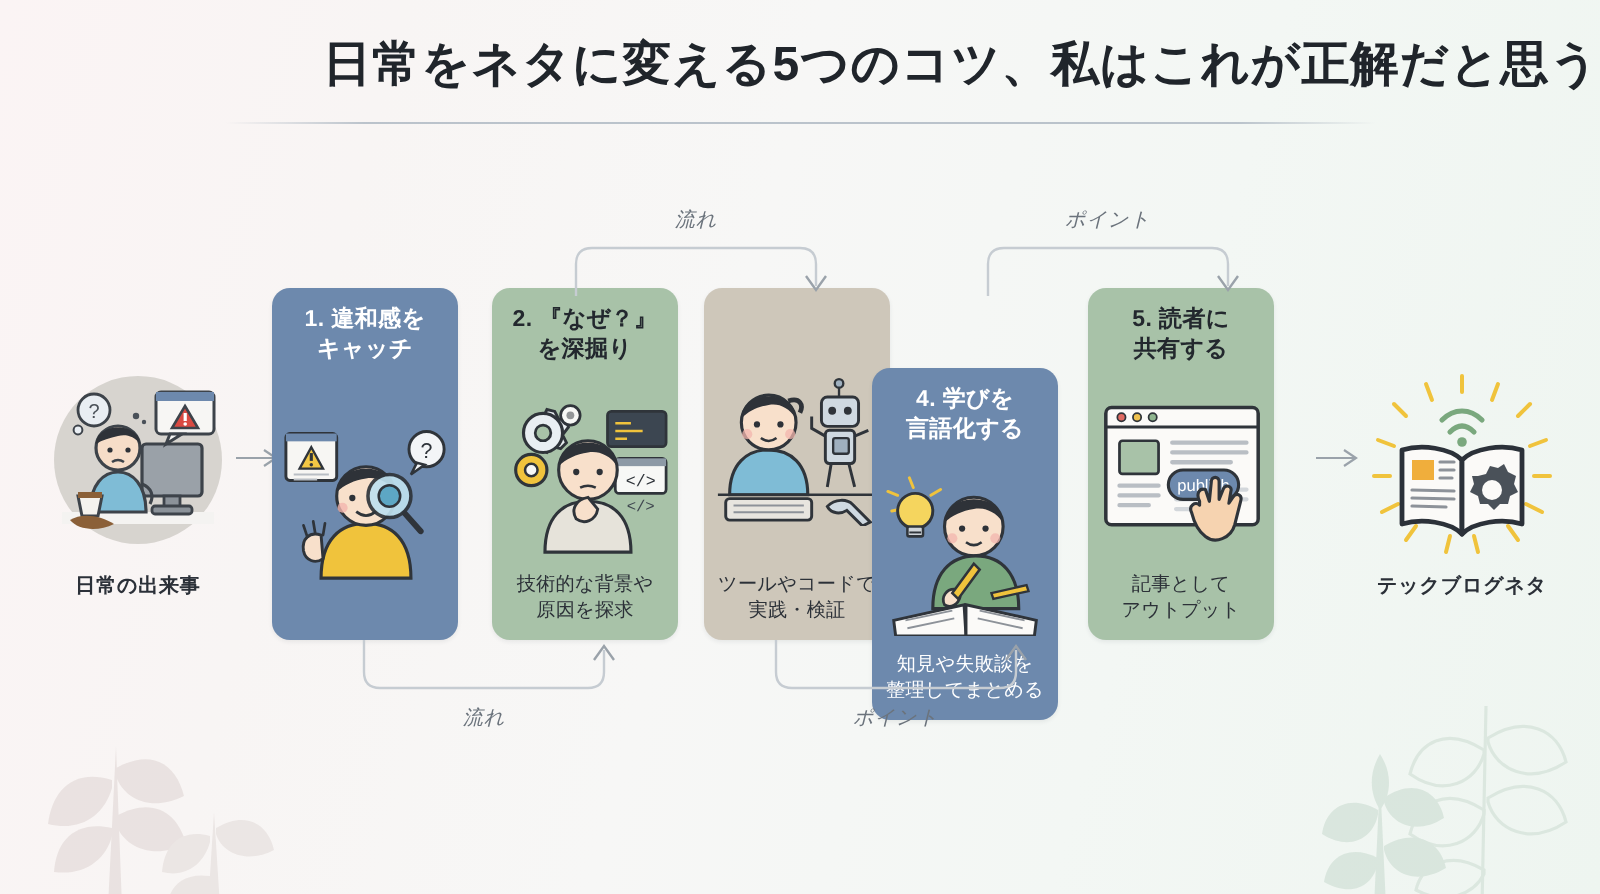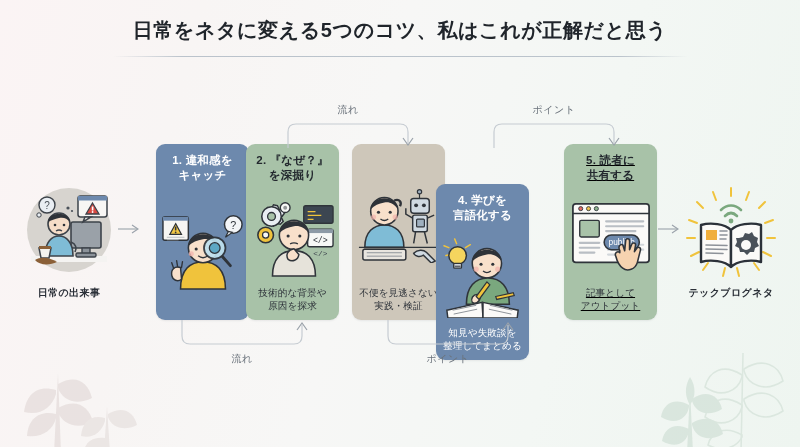--- a/index.html
+++ b/index.html
@@ -28,26 +28,27 @@
   #deco-left  { left: -8px;  bottom: -6px; width: 215px; height: 135px; opacity: .55; }
   #deco-right { right: -6px; bottom: -6px; width: 215px; height: 140px; opacity: .6; }
 
   
   #title-block {
     position: absolute;
     left: 0; right: 0; top: 18px;
     text-align: center;
   }
   #page-title {
-    font-size: 20px;
+    font-size: 24px;
     font-weight: 700;
     color: #20252b;
     letter-spacing: .6px;
     line-height: 1.25;
     white-space: nowrap;
+    text-align: right;
   }
   #title-rule {
     width: 575px;
     height: 1px;
     margin: 13px auto 0;
     background: linear-gradient(90deg, rgba(190,198,206,0) 0%, rgba(176,186,196,.85) 12%, rgba(176,186,196,.85) 88%, rgba(190,198,206,0) 100%);
   }
 
   
   .endpoint {
@@ -109,38 +110,39 @@
     letter-spacing: .1px;
     white-space: nowrap;
   }
   .theme-blue   { background: #6d89ad; }
   .theme-green  { background: #a8c2a8; }
   .theme-taupe  { background: #cec7ba; }
   .light-text .card-title, .light-text .card-caption { color: #ffffff; }
   .dark-text  .card-title  { color: #23282e; }
   .dark-text  .card-caption{ color: #2c3138; }
 
-  #card-1 { left: 156px; }
+  #card-1 { left: 136px; }
   #card-2 { left: 246px; }
   #card-3 { left: 352px; }
   #card-4 { left: 436px; margin-top: 40px; }
-  #card-5 { left: 564px; text-decoration: underline; }
+  #card-5 { left: 544px; }
 
   
   .connector {
     position: absolute;
     pointer-events: none;
   }
   .connector-label {
     position: absolute;
     font-size: 10px;
     color: #6b737c;
     letter-spacing: .5px;
     white-space: nowrap;
     text-align: center;
+    font-style: italic;
   }
   #conn-top-left    { left: 282px; top: 118px; width: 132px; height: 30px; }
   #lbl-top-left     { left: 282px; top: 103px; width: 132px; }
   #conn-top-right   { left: 488px; top: 118px; width: 132px; height: 30px; }
   #lbl-top-right    { left: 488px; top: 103px; width: 132px; }
   #conn-bot-left    { left: 176px; top: 320px; width: 132px; height: 30px; }
   #lbl-bot-left     { left: 176px; top: 352px; width: 132px; }
   #conn-bot-right   { left: 382px; top: 320px; width: 132px; height: 30px; }
   #lbl-bot-right    { left: 382px; top: 352px; width: 132px; }
 
@@ -344,21 +346,21 @@
 
         <path d="M2 70 L84 70" stroke="#2f343a" stroke-width="1.4"></path>
 
         <rect x="6" y="72" width="44" height="11" rx="2" fill="#e8e5df" stroke="#2f343a" stroke-width="1.5"></rect>
         <path d="M10 75.5 L46 75.5 M10 79 L46 79" stroke="#8d9299" stroke-width="1"></path>
 
         <path d="M58 76 C62 72 68 72 71 75 L80 84 L76 86 L68 78 C65 80 60 80 58 76 Z" fill="#cfd9e1" stroke="#2f343a" stroke-width="1.5"></path>
       </svg>
     </div>
     <div class="card-caption">
-      <div>不便を見逃さない</div>
+      <div>ツールやコードで</div>
       <div>実践・検証</div>
     </div>
   </div>
 
   <div class="card theme-blue light-text" id="card-4">
     <div class="card-title">
       <div>4. 学びを</div>
       <div>言語化する</div>
     </div>
     <div class="card-art">

